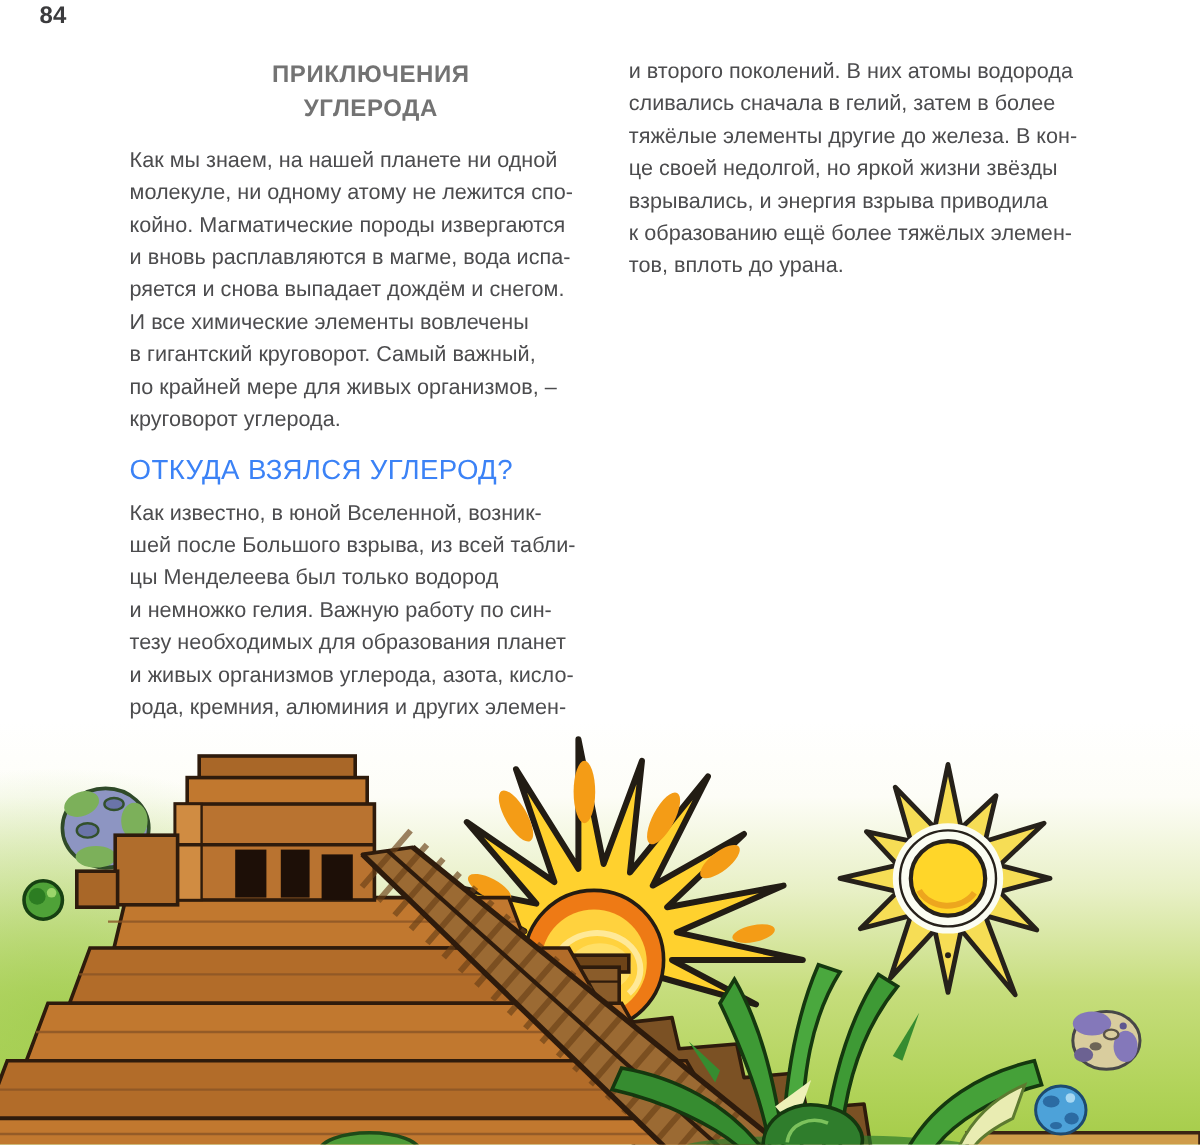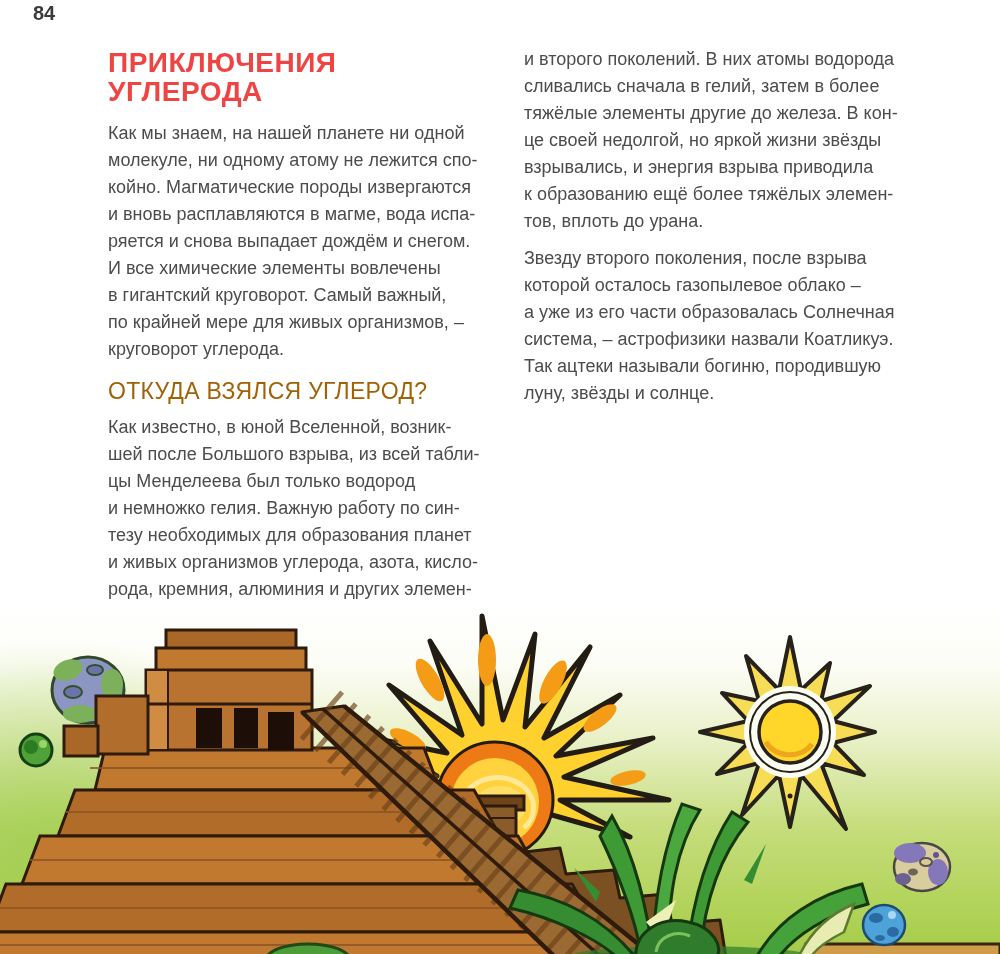--- a/index.html
+++ b/index.html
@@ -2,23 +2,23 @@
 <html><head>
 <meta charset="utf-8">
 <style>
   html,body{margin:0;padding:0;background:#ffffff;}
   .page{position:relative;width:1000px;height:954px;background:#fff;overflow:hidden;
         font-family:Liberation Sans, sans-serif;}
   .page-number{position:absolute;left:33px;top:2px;font-size:20px;font-weight:700;color:#3b3b3d;}
   .col{position:absolute;top:0;}
   .col-left{left:108px;width:402px;}
   .col-right{left:524px;width:430px;}
-  .h-main{font-size:28px;line-height:29px;font-weight:700;color:#ef4444;margin:48px 0 0 0;
-          white-space:pre;letter-spacing:.5px;}
-  .h-sub{font-size:23px;line-height:25px;font-weight:400;color:#a16207;margin:0;white-space:pre;letter-spacing:.3px;}
+  .h-main{font-size:20px;line-height:29px;font-weight:700;color:#737373;margin:48px 0 0 0;
+          white-space:pre;letter-spacing:.5px;text-align:center;}
+  .h-sub{font-size:23px;line-height:25px;font-weight:400;color:#3b82f6;margin:0;white-space:pre;letter-spacing:.3px;}
   .h-sub.left{margin-top:16px;}
   .h-sub.right{margin-top:10px;}
   .body-par{font-size:18px;line-height:27px;font-weight:400;color:#4c4c4e;margin:0;white-space:pre;}
   .mt14{margin-top:14px;} .mt10{margin-top:10px;} .mt46{margin-top:46px;} .mt18{margin-top:18px;}
   .illustration{position:absolute;left:0;top:600px;width:1000px;height:354px;}
   svg{display:block;}
 </style>
 </head>
 <body>
 
@@ -50,26 +50,20 @@
   </div>
 
   <div class="col col-right">
     <p class="body-par mt46">и второго поколений. В них атомы водорода
 сливались сначала в гелий, затем в более
 тяжёлые элементы другие до железа. В кон-
 це своей недолгой, но яркой жизни звёзды
 взрывались, и энергия взрыва приводила
 к образованию ещё более тяжёлых элемен-
 тов, вплоть до урана.</p>
-    <p class="body-par mt10">Звезду второго поколения, после взрыва
-которой осталось газопылевое облако –
-а уже из его части образовалась Солнечная
-система, – астрофизики назвали Коатликуэ.
-Так ацтеки называли богиню, породившую
-луну, звёзды и солнце.</p>
   </div>
 
   <div class="illustration">
     <svg width="1000" height="354" viewBox="0 0 1000 354">
       <defs>
         <linearGradient id="bgGrad" x1="0" y1="0" x2="0" y2="1">
           <stop offset="0" stop-color="#ffffff"></stop>
           <stop offset="0.18" stop-color="#fdfdf7"></stop>
           <stop offset="0.40" stop-color="#e8f0c6"></stop>
           <stop offset="0.64" stop-color="#c6dd7c"></stop>

